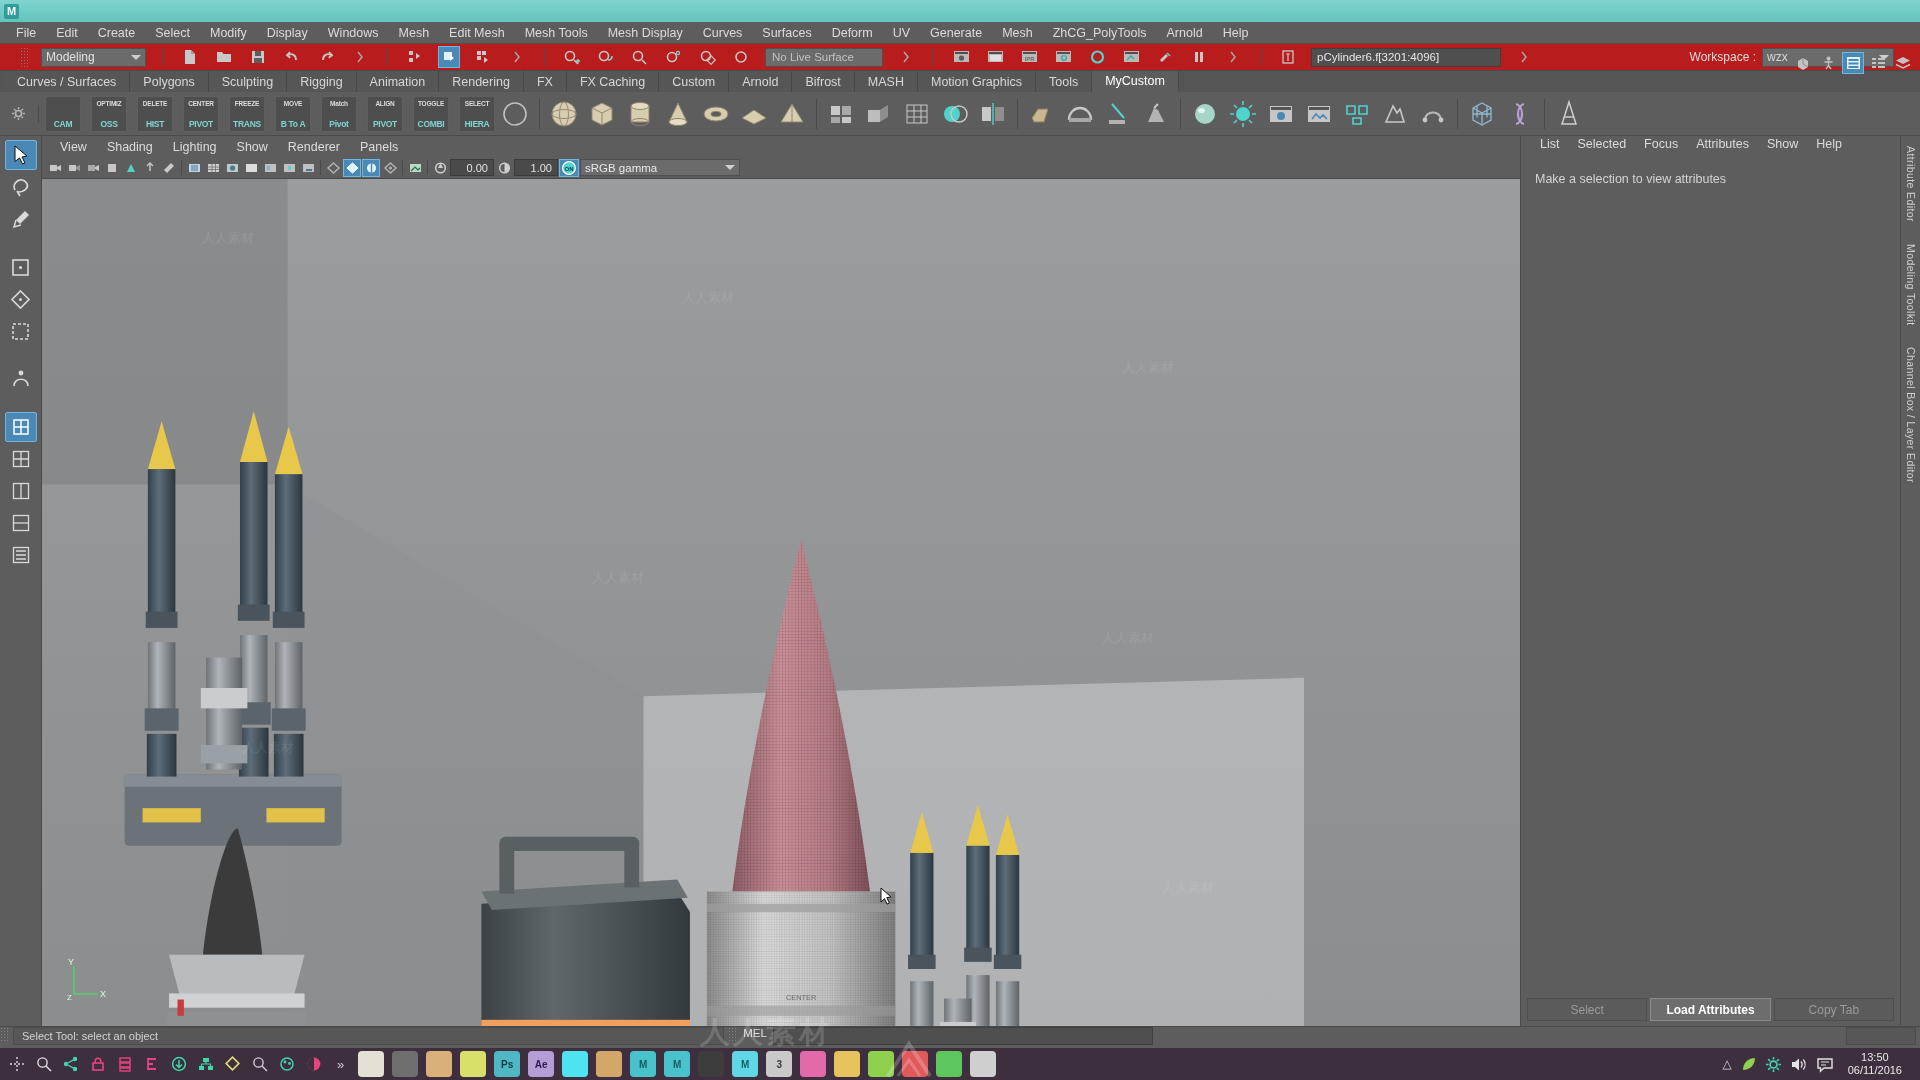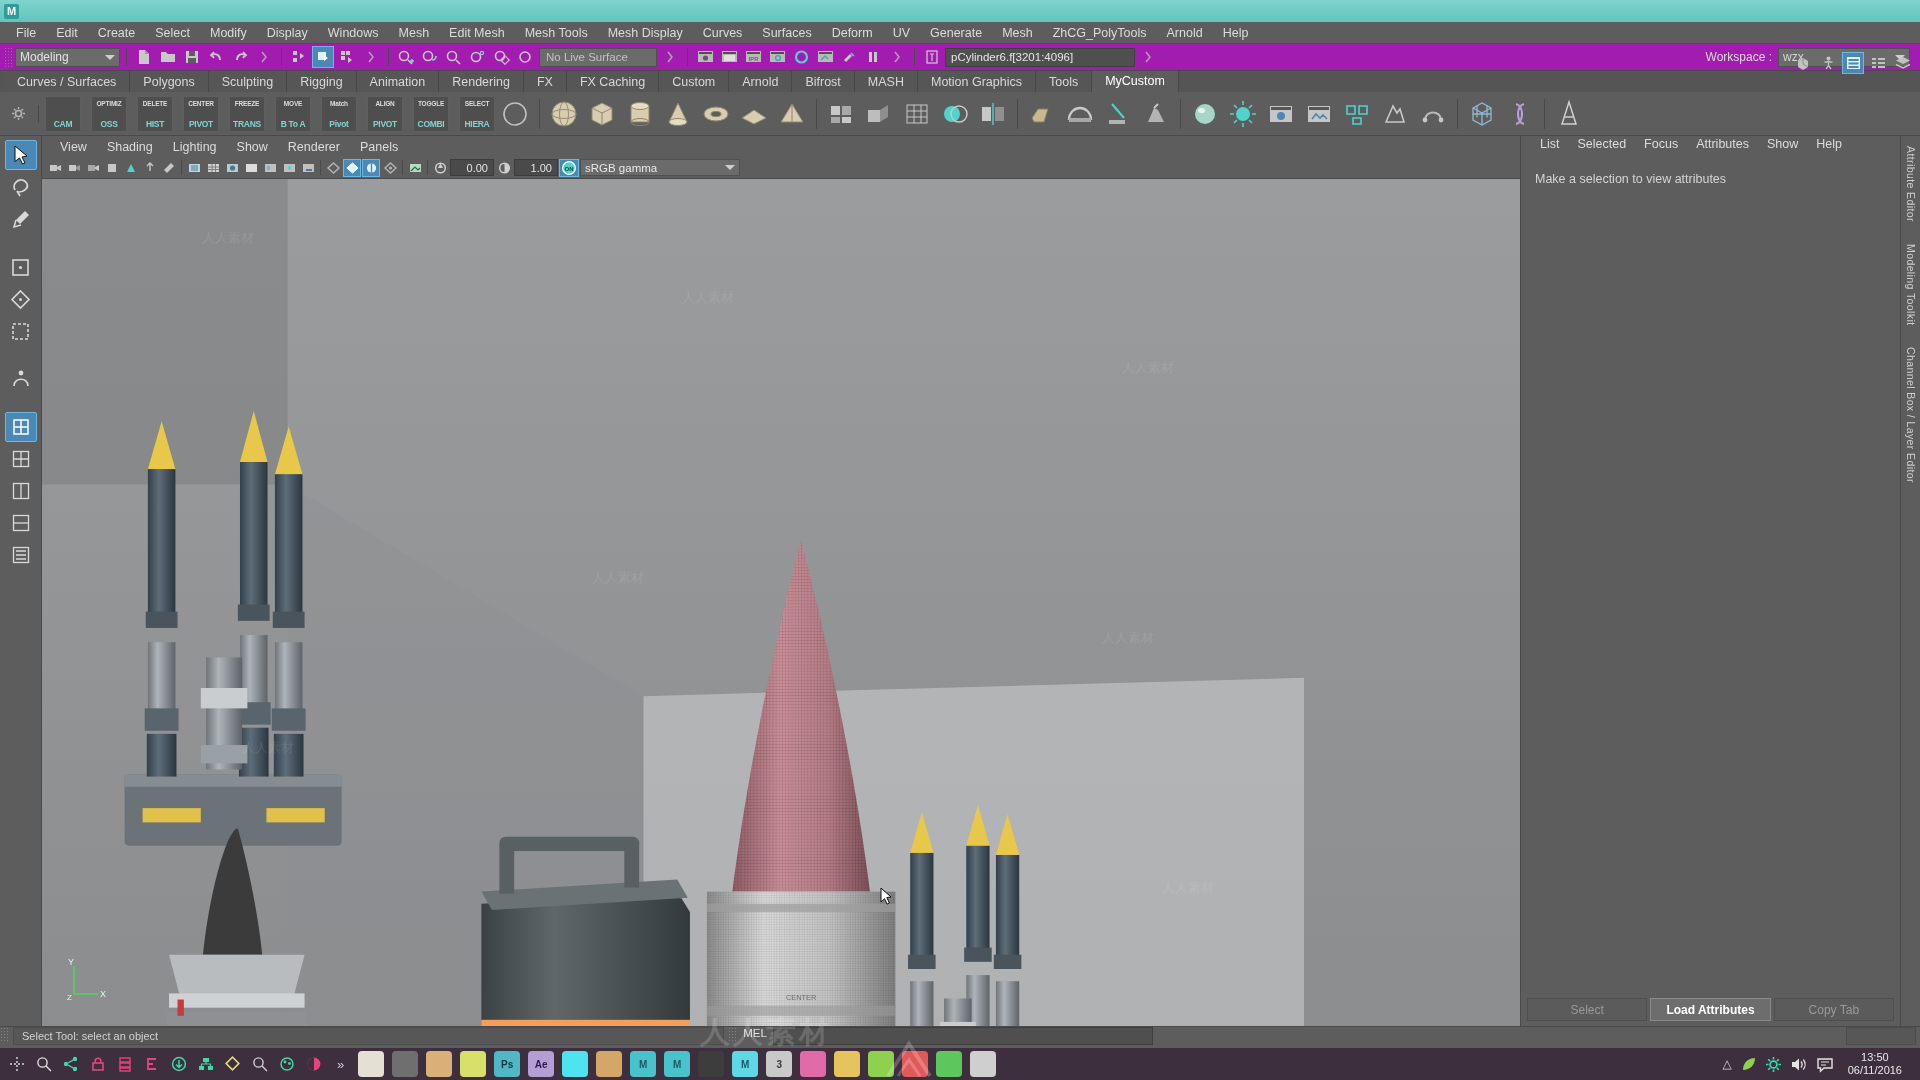--- a/index.html
+++ b/index.html
@@ -28,22 +28,22 @@
 
   
   .menubar {
     height:22px; background:#5d5d5d; display:flex; align-items:center;
     padding-left:6px; gap:0; flex:none; border-bottom:1px solid #4f4f4f;
   }
   .menubar .mi { padding:2px 10px; font-size:12.5px; color:#dcdcdc; white-space:nowrap; }
 
   
   .statusline {
-    height:27px; background:#a21caf; display:flex; align-items:center;
-    gap:2px; padding:0 4px; flex:none; border-bottom:1px solid #4a4a4a;
+    height:27px; background:#b91c1c; display:flex; align-items:center;
+    gap:12px; padding:0 20px; flex:none; border-bottom:1px solid #4a4a4a;
     position:relative;
   }
   .gripper { width:9px;height:20px;flex:none;
      background-image:radial-gradient(#8a8a8a 1px, transparent 1px);
      background-size:3px 3px; opacity:.8; }
   .mode-combo {
     width:105px;height:19px;background:#6b6b6b;border:1px solid #505050;
     display:flex;align-items:center;justify-content:space-between;
     padding:0 4px;font-size:12px;color:#e2e2e2;
   }

